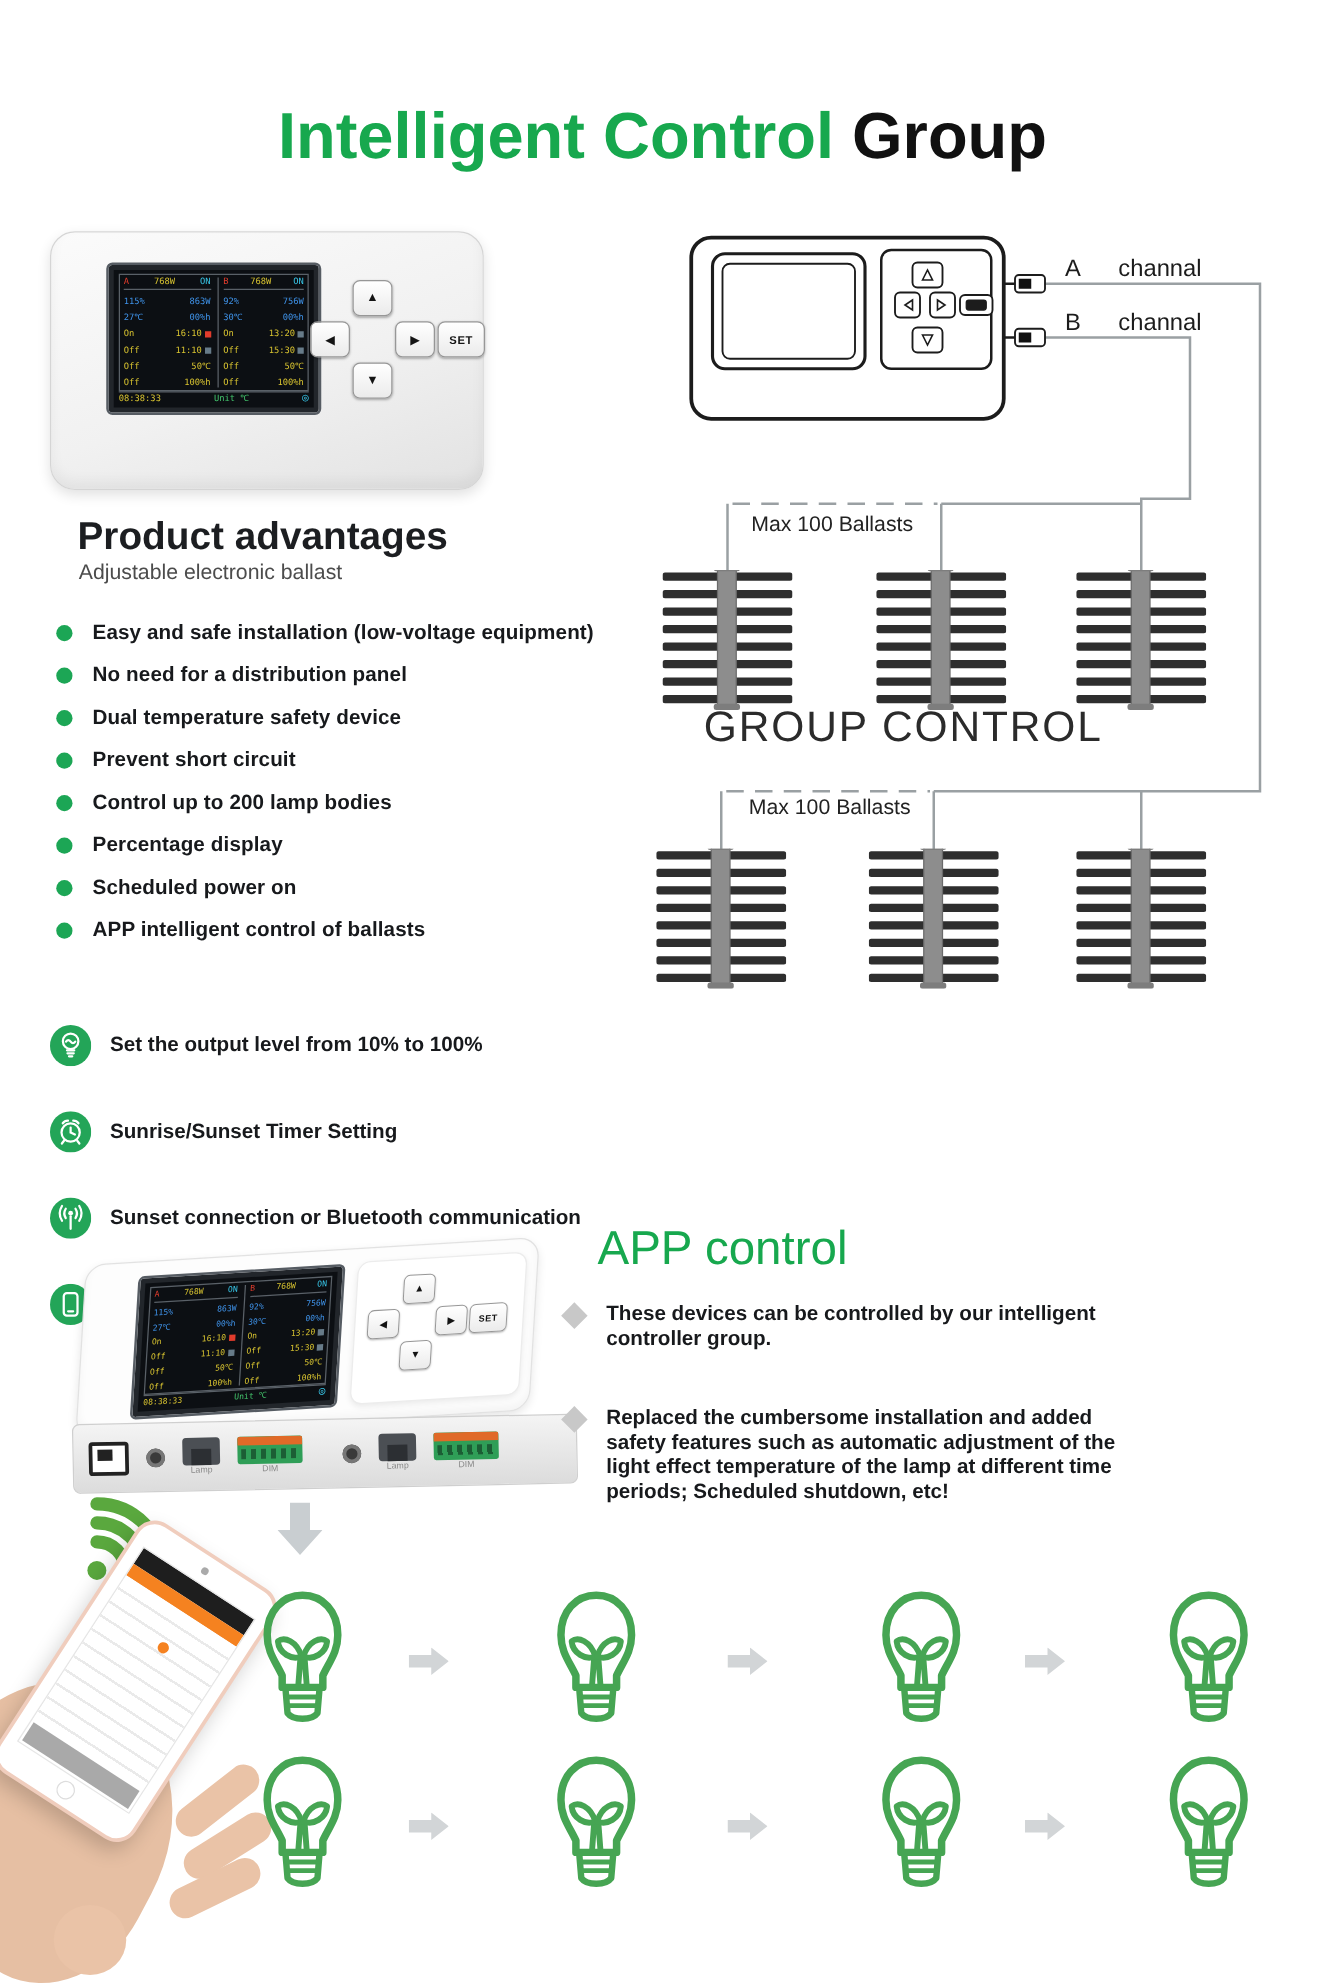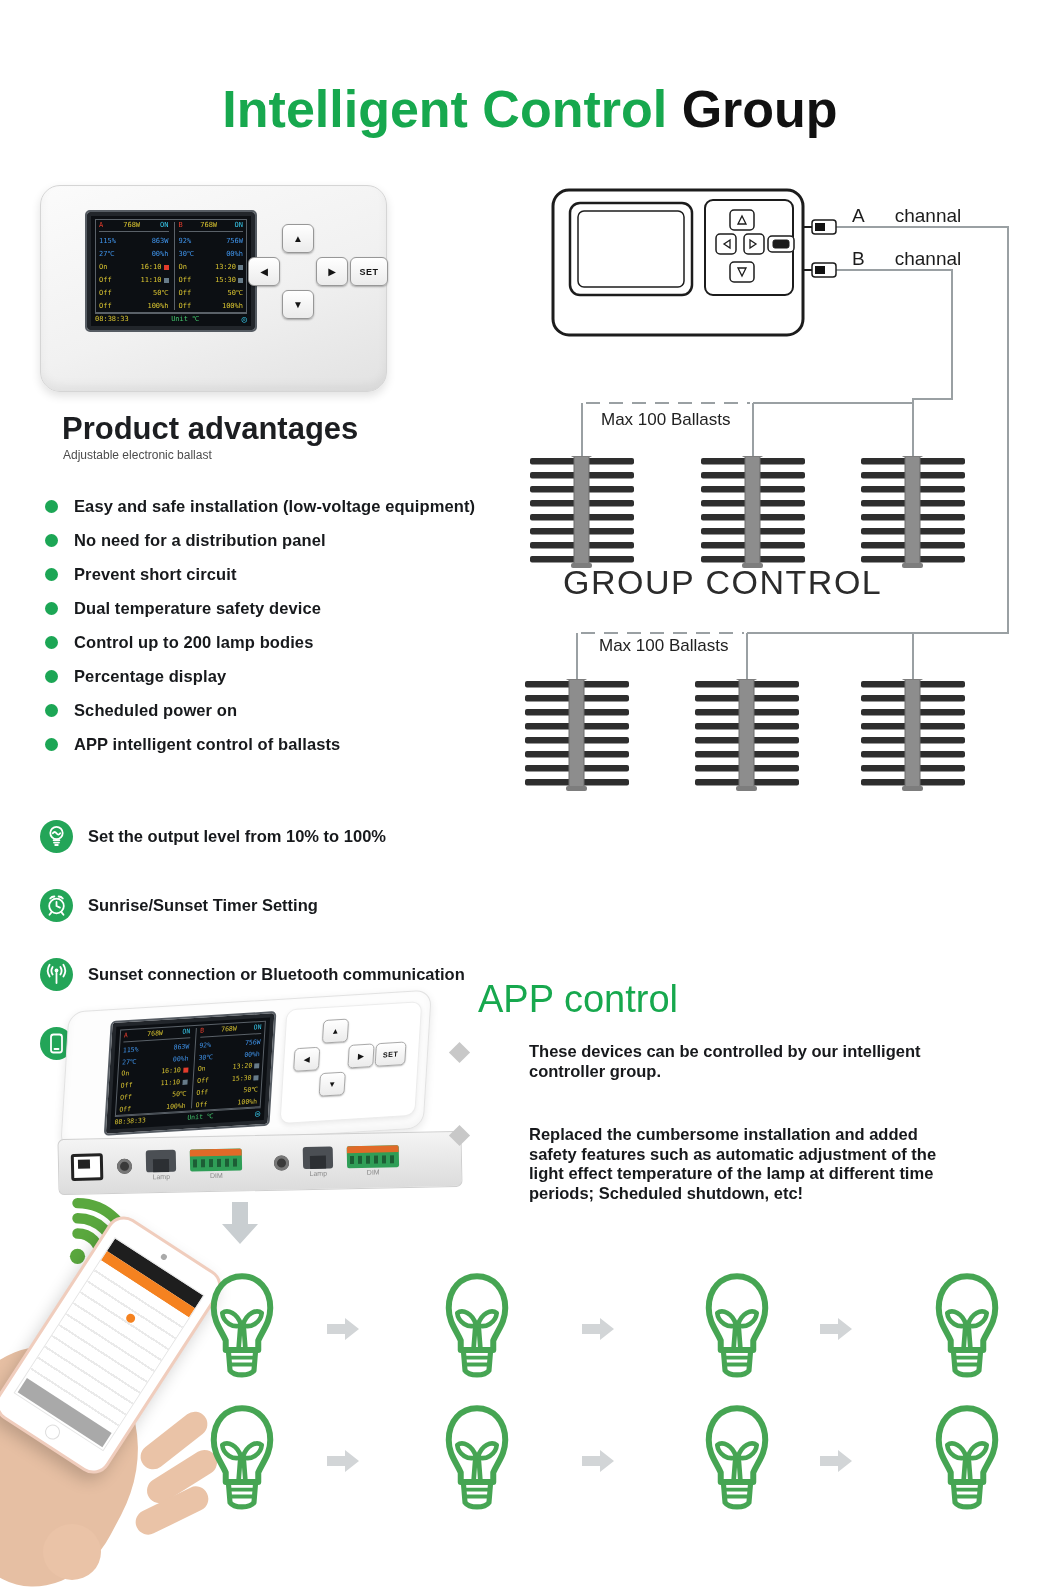--- a/index.html
+++ b/index.html
@@ -51,21 +51,21 @@
   
   .diagram-svg{position:absolute;left:500px;top:175px;width:560px;height:645px;}
   .diag-label{position:absolute;font-size:19px;color:#1c1c1c;display:flex;}
   .diag-label .gap{display:inline-block;width:30px;}
   .max-label{position:absolute;font-size:17px;color:#222;}
   .group-control{position:absolute;left:563px;top:563px;font-size:34px;color:#2b2b2b;letter-spacing:1.5px;}
   .ballast{position:absolute;width:104px;height:112px;}
 
   
   .pa-heading{position:absolute;left:62px;top:411px;font-size:31px;font-weight:bold;color:#1c1e21;}
-  .pa-sub{position:absolute;left:63px;top:448px;font-size:12px;color:#4c4c4c;}
+  .pa-sub{position:absolute;left:63px;top:448px;font-size:17px;color:#4c4c4c;}
   .bullets{position:absolute;left:45px;top:496px;list-style:none;margin:0;padding:0;}
   .bullets li{display:flex;align-items:center;margin-bottom:14px;height:20px;}
   .bullets .dot{width:13px;height:13px;border-radius:50%;background:#1ca655;margin-right:16px;flex:0 0 13px;}
   .bullets .txt{font-size:16.5px;font-weight:bold;color:#17191c;letter-spacing:.1px;}
 
   
   .features{position:absolute;left:40px;top:784px;}
   .feature{display:flex;align-items:center;margin-bottom:14px;margin-top:36px;}
   .fi{width:33px;height:33px;flex:0 0 33px;margin-right:15px;}
   .feature .txt{font-size:16.5px;font-weight:bold;color:#17191c;}
@@ -92,21 +92,21 @@
   .p-term:before{content:"";position:absolute;left:0;top:0;width:100%;height:7px;background:#e06a28;}
   .p-term:after{content:"";position:absolute;left:3px;top:10px;width:46px;height:8px;
     background:repeating-linear-gradient(90deg,#1c5e35 0 4px,#2f9e57 4px 8px);}
   .plabel{font-size:7px;color:#8a8a8a;font-style:normal;}
 
   
   .app-heading{position:absolute;left:478px;top:978px;font-size:38px;font-weight:normal;color:#17a84e;}
   .app-point{position:absolute;display:flex;}
   .diamond{width:15px;height:15px;background:#c8c8c8;transform:rotate(45deg);
     flex:0 0 15px;margin-right:18px;margin-top:3px;}
-  .app-point .txt{font-size:16.5px;font-weight:bold;color:#17191c;line-height:19.5px;width:420px;margin-left:44px;}
+  .app-point .txt{font-size:16.5px;font-weight:bold;color:#17191c;line-height:19.5px;width:420px;}
   .app-p1{left:452px;top:1042px;}
   .app-p2{left:452px;top:1125px;}
 
   
   .hand-scene{position:absolute;left:-15px;top:1232px;width:310px;height:345px;}
   .palm{position:absolute;left:-45px;top:115px;width:195px;height:235px;background:#e6bfa3;
     border-radius:45% 55% 40% 60%;transform:rotate(28deg);}
   .phone{position:absolute;left:58px;top:-6px;width:125px;height:232px;background:#fff;
     border:3px solid #f0cdbd;border-radius:18px;transform:rotate(33deg);
     box-shadow:0 8px 16px rgba(0,0,0,.18);}
@@ -336,25 +336,25 @@
   <li>
       <span class="dot"></span>
       <span class="txt">Easy and safe installation (low-voltage equipment)</span>
     </li>
   <li>
       <span class="dot"></span>
       <span class="txt">No need for a distribution panel</span>
     </li>
   <li>
       <span class="dot"></span>
+      <span class="txt">Dual temperature safety device</span>
+    </li>
+  <li>
+      <span class="dot"></span>
       <span class="txt">Prevent short circuit</span>
-    </li>
-  <li>
-      <span class="dot"></span>
-      <span class="txt">Dual temperature safety device</span>
     </li>
   <li>
       <span class="dot"></span>
       <span class="txt">Control up to 200 lamp bodies</span>
     </li>
   <li>
       <span class="dot"></span>
       <span class="txt">Percentage display</span>
     </li>
   <li>

